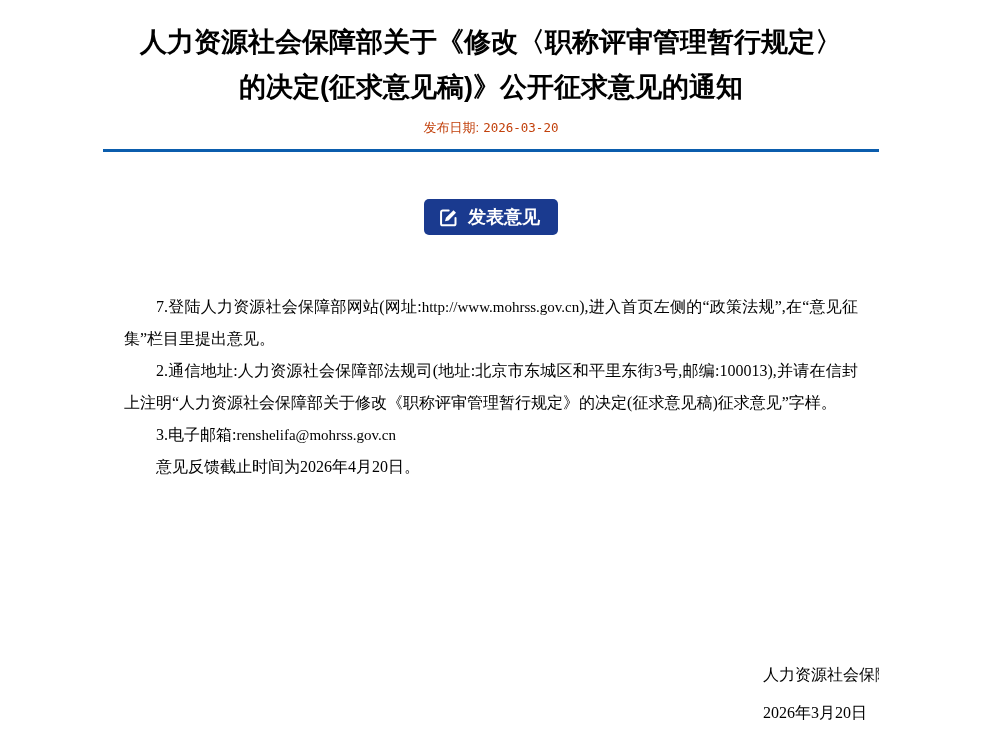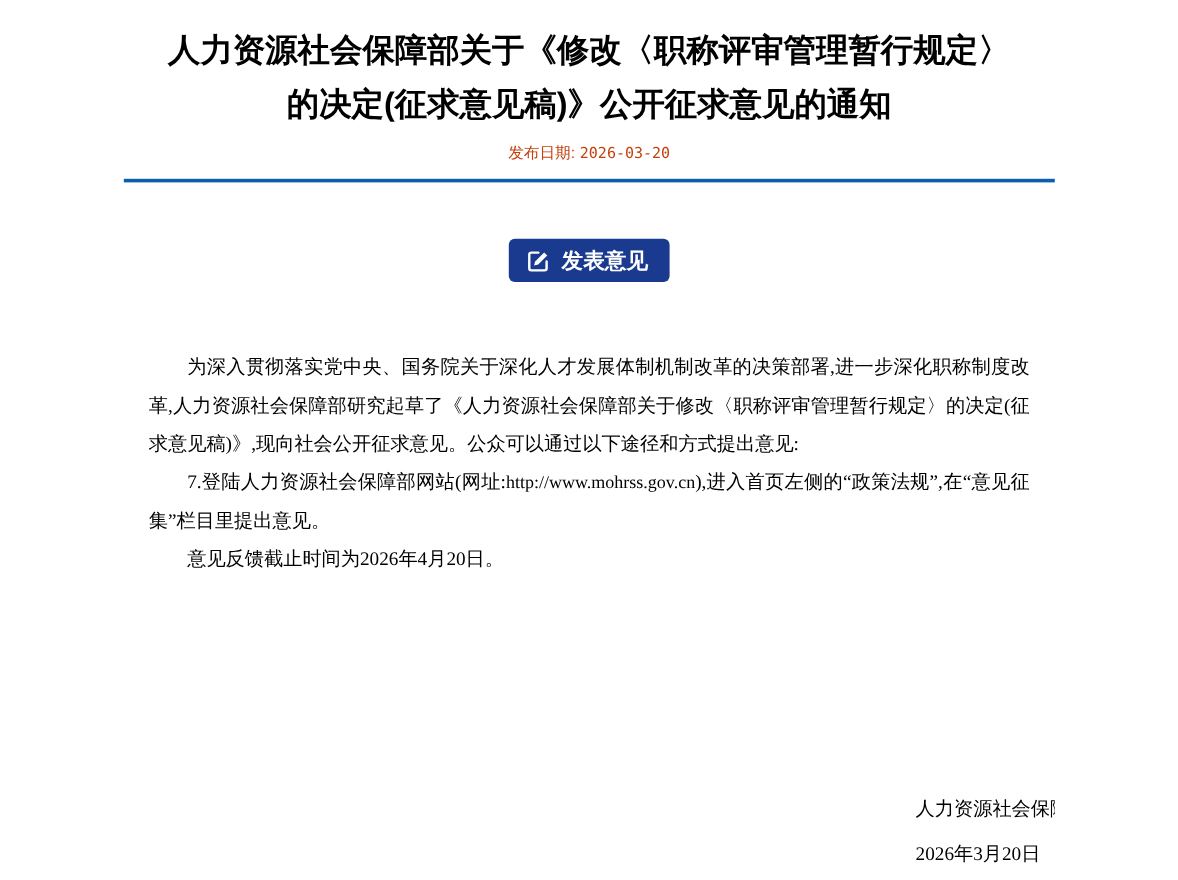--- a/index.html
+++ b/index.html
@@ -105,22 +105,23 @@
         <svg viewBox="0 0 24 24" width="21" height="21" aria-hidden="true">
           <path d="M20 12.5 V19 a1.9 1.9 0 0 1 -1.9 1.9 H5.4 A1.9 1.9 0 0 1 3.5 19 V5.9 A1.9 1.9 0 0 1 5.4 4 H12.2" fill="none" stroke="#ffffff" stroke-width="2.3" stroke-linecap="round"></path>
           <path d="M9.1 12.4 L17.7 3.8 l2.9 2.9 -8.6 8.6 -4 1.1 z" fill="#ffffff"></path>
         </svg>
       </span>
       <span>发表意见</span>
     </button>
   </div>
 
   <div class="content">
-    <p>为深入贯彻落实党中央、国务院关于深化人才发展体制机制改革的决策部署,进一步深化职称制度改革,人力资源社会保障部研究起草了《人力资源社会保障部关于修改〈职称评审管理暂行规定〉的决定(征求意见稿)》,现向社会公开征求意见。公众可以通过以下途径和方式提出意见:</p>
     <p><span>7.登陆人力资源社会保障部网站(网址:</span><span class="mono">http://www.mohrss.gov.cn</span><span>),进入首页左侧的“政策法规”,在“意见征集”栏目里提出意见。</span></p>
+    <p>2.通信地址:人力资源社会保障部法规司(地址:北京市东城区和平里东街3号,邮编:100013),并请在信封上注明“人力资源社会保障部关于修改《职称评审管理暂行规定》的决定(征求意见稿)征求意见”字样。</p>
+    <p><span>3.电子邮箱:</span><span class="mono">renshelifa@mohrss.gov.cn</span></p>
     <p>意见反馈截止时间为2026年4月20日。</p>
   </div>
 
   <div class="signature">
     <div>人力资源社会保障部</div>
     <div>2026年3月20日</div>
   </div>
 
 </div>
 

